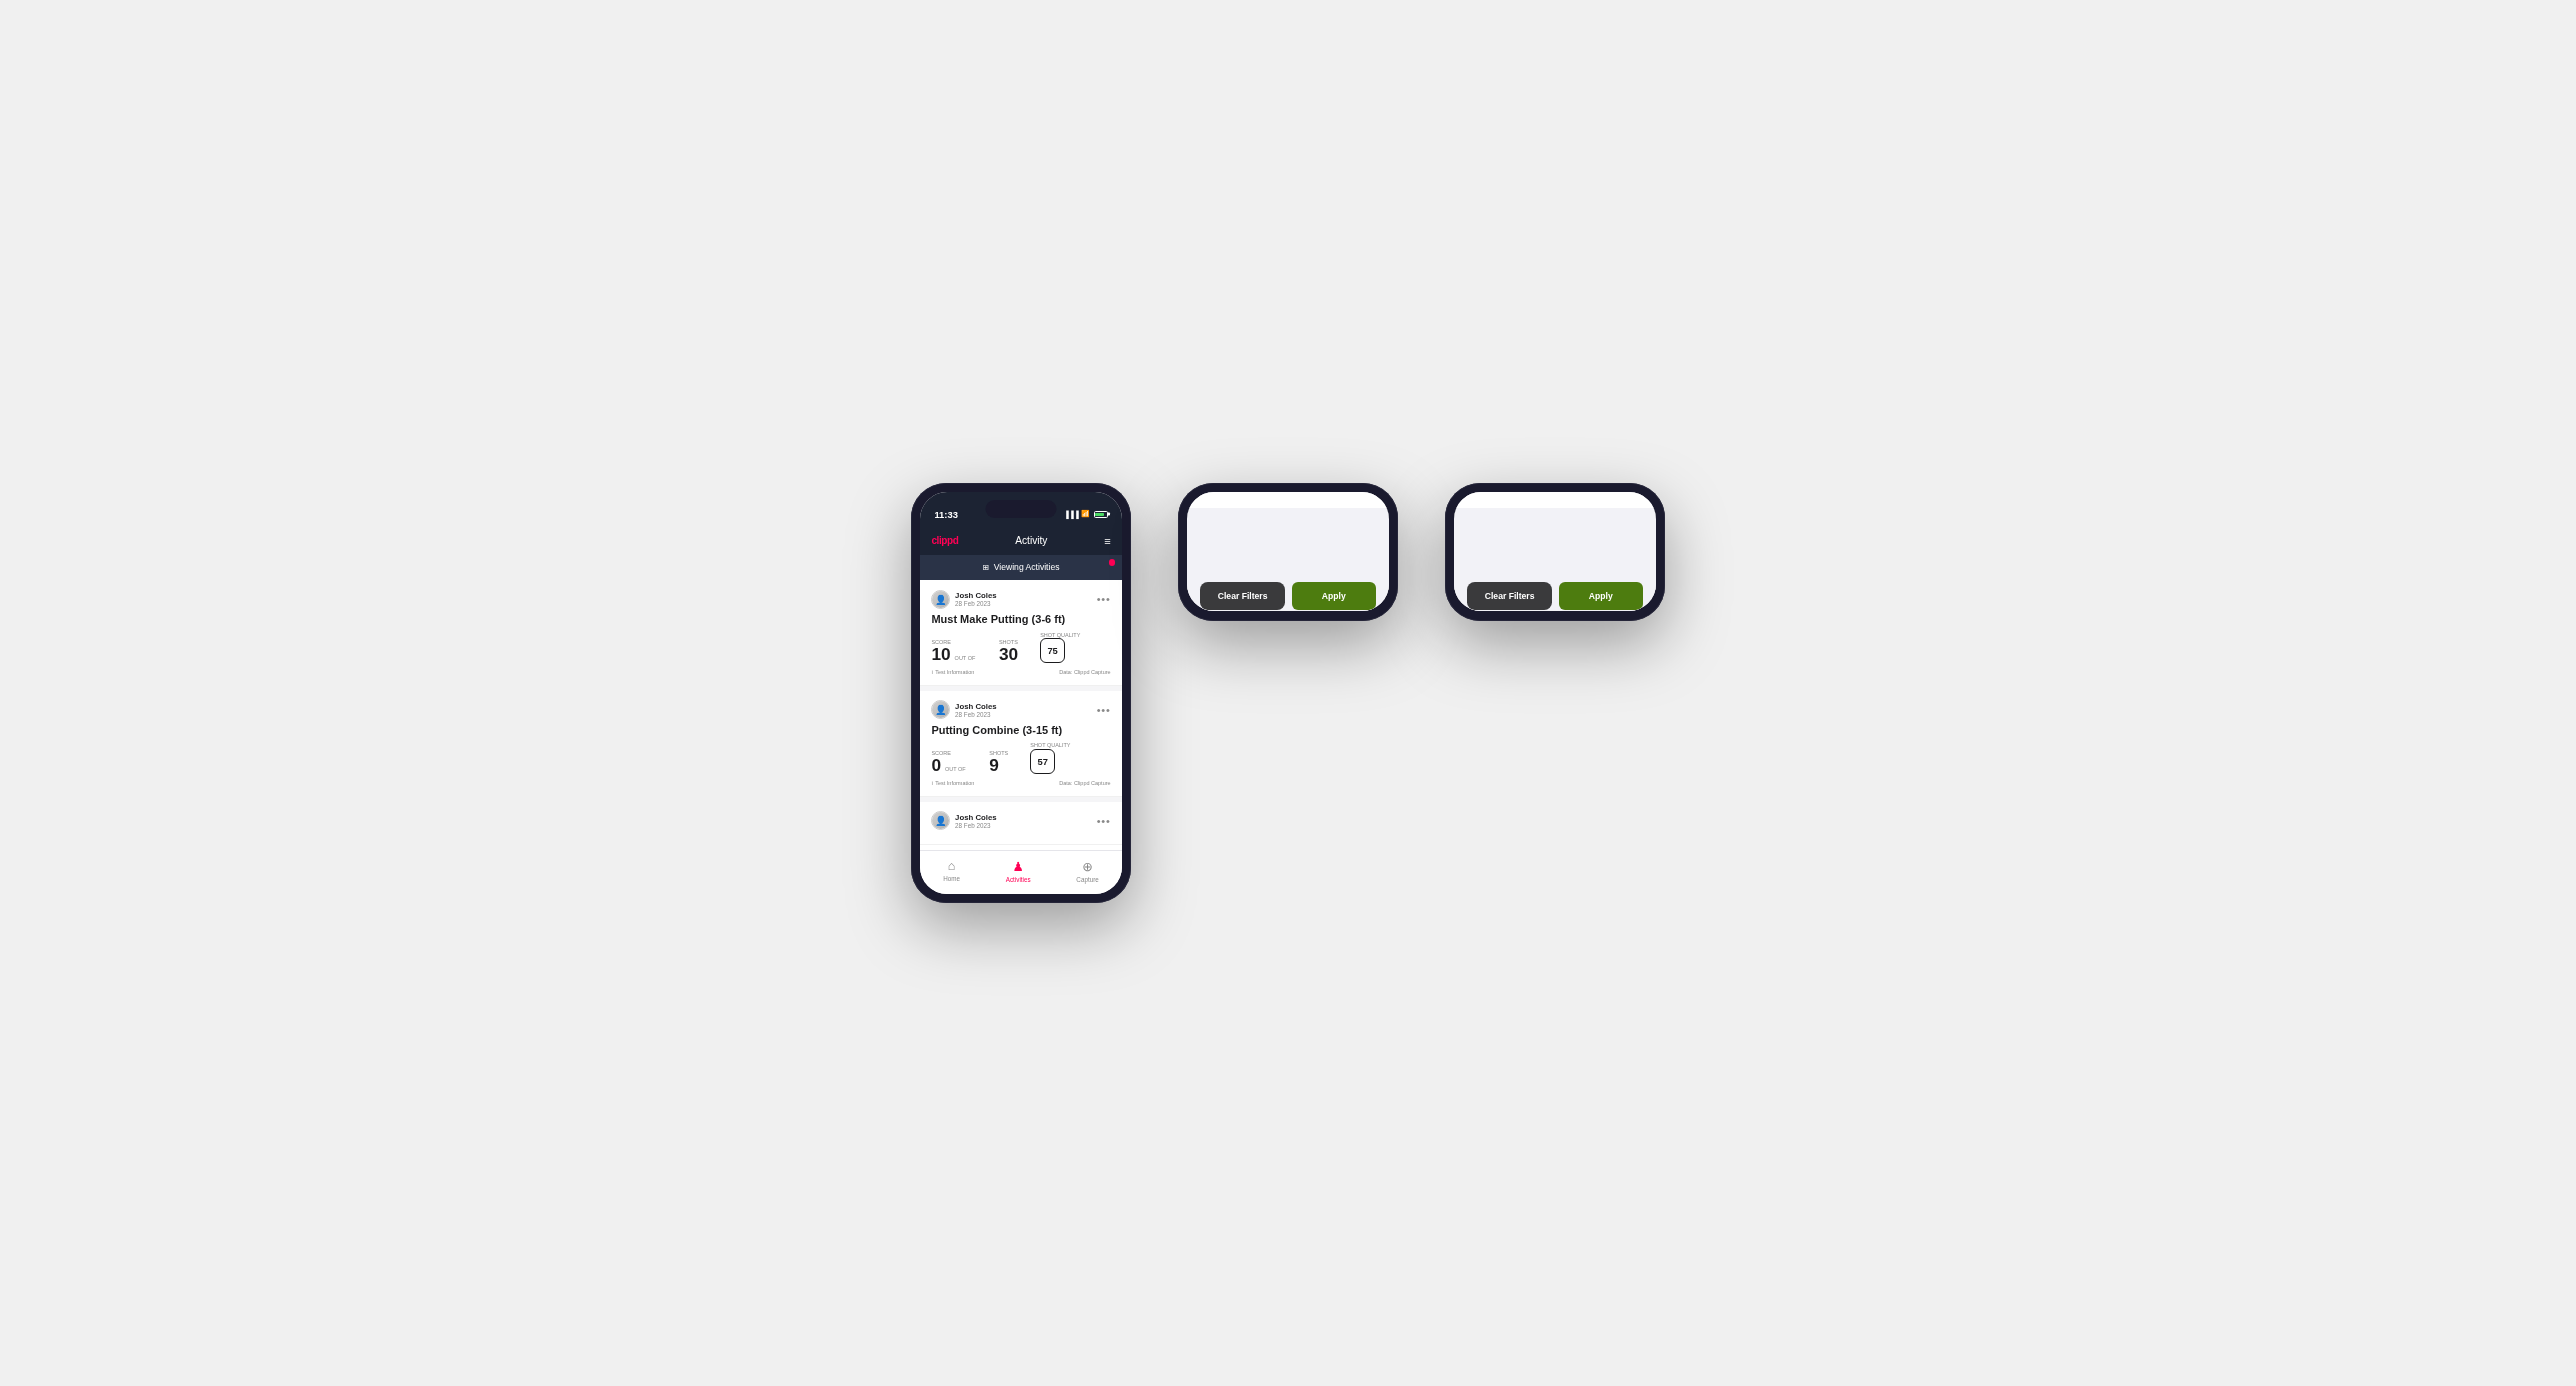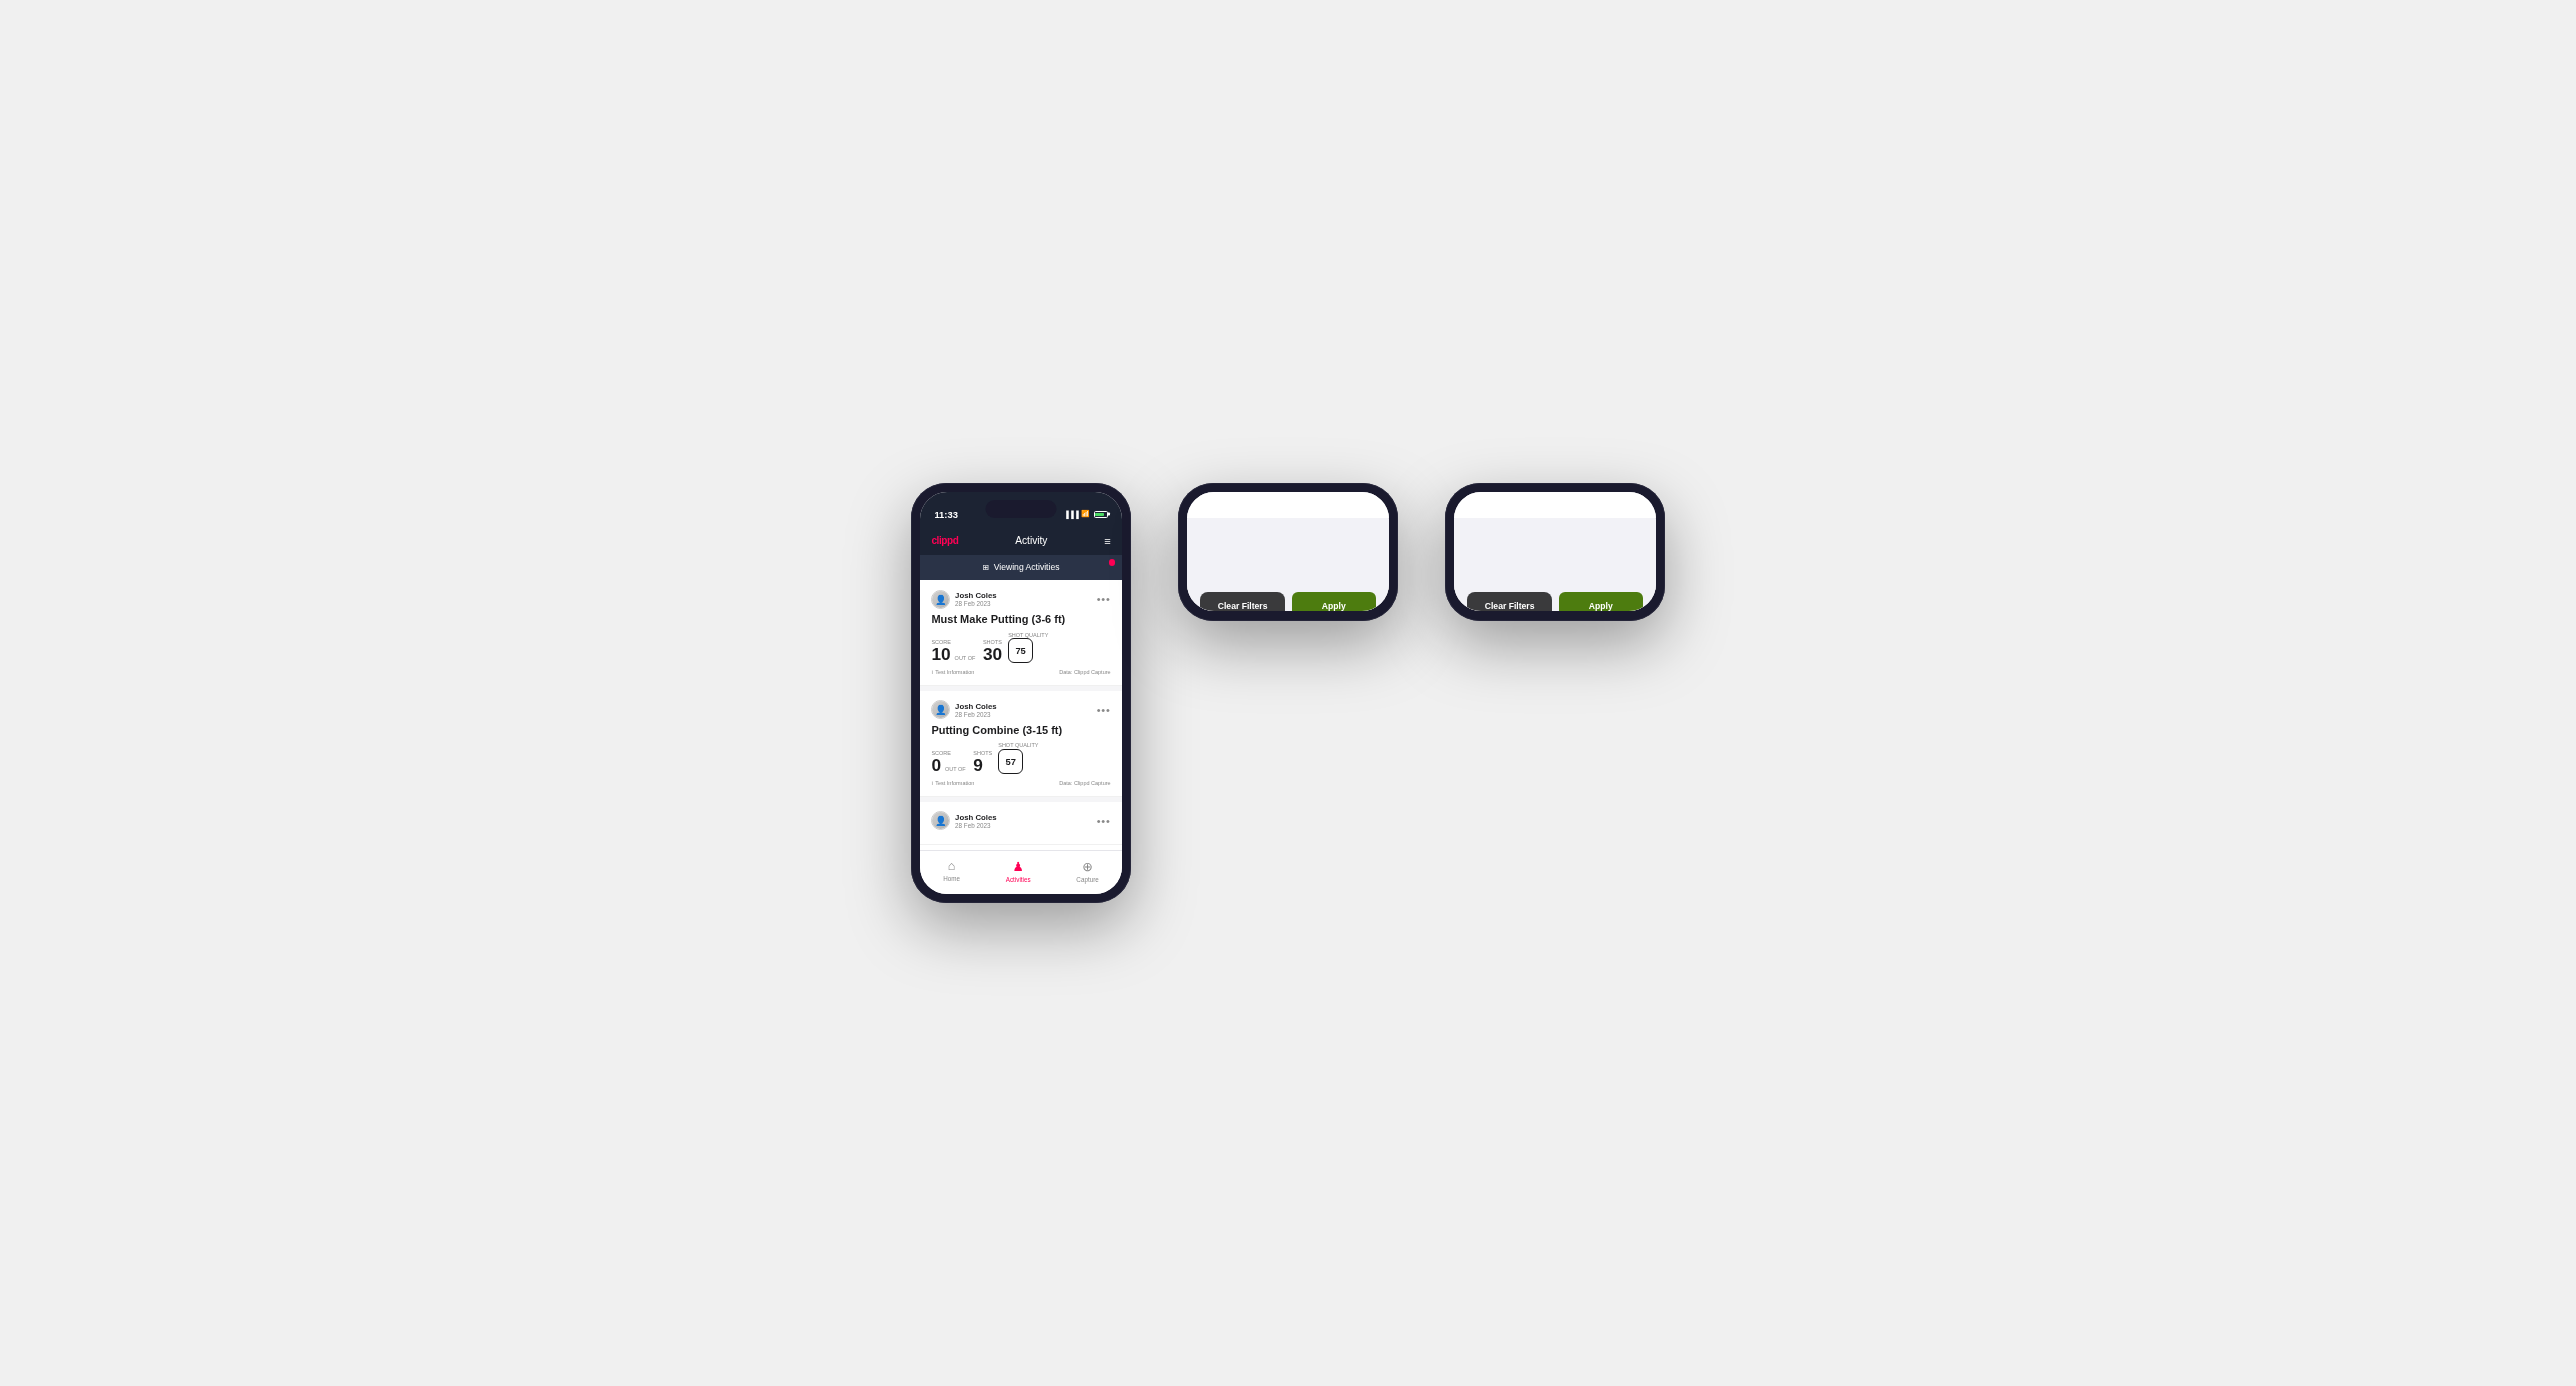--- a/index.html
+++ b/index.html
@@ -235,21 +235,21 @@
 
     .card-title {
       font-size: 11px;
       font-weight: 700;
       color: #1c1c1e;
       margin-bottom: 6.3px;
     }
 
     .card-stats {
       display: flex;
-      gap: 6px;
+      gap: 22px;
       align-items: flex-end;
       margin-bottom: 4.7px;
     }
 
     .stat-group {
       display: flex;
       flex-direction: column;
     }
 
     .stat-label {
@@ -348,21 +348,21 @@
     
     .filter-overlay {
       position: absolute;
       bottom: 0;
       left: 0;
       right: 0;
       top: 0;
       background: rgba(0,0,0,0.5);
       z-index: 20;
       display: flex;
-      align-items: flex-start;
+      align-items: center;
     }
 
     .filter-sheet {
       background: #f2f2f7;
       border-radius: 12.6px 12.6px 0 0;
       width: 100%;
       padding: 0;
     }
 
     .sheet-body {

